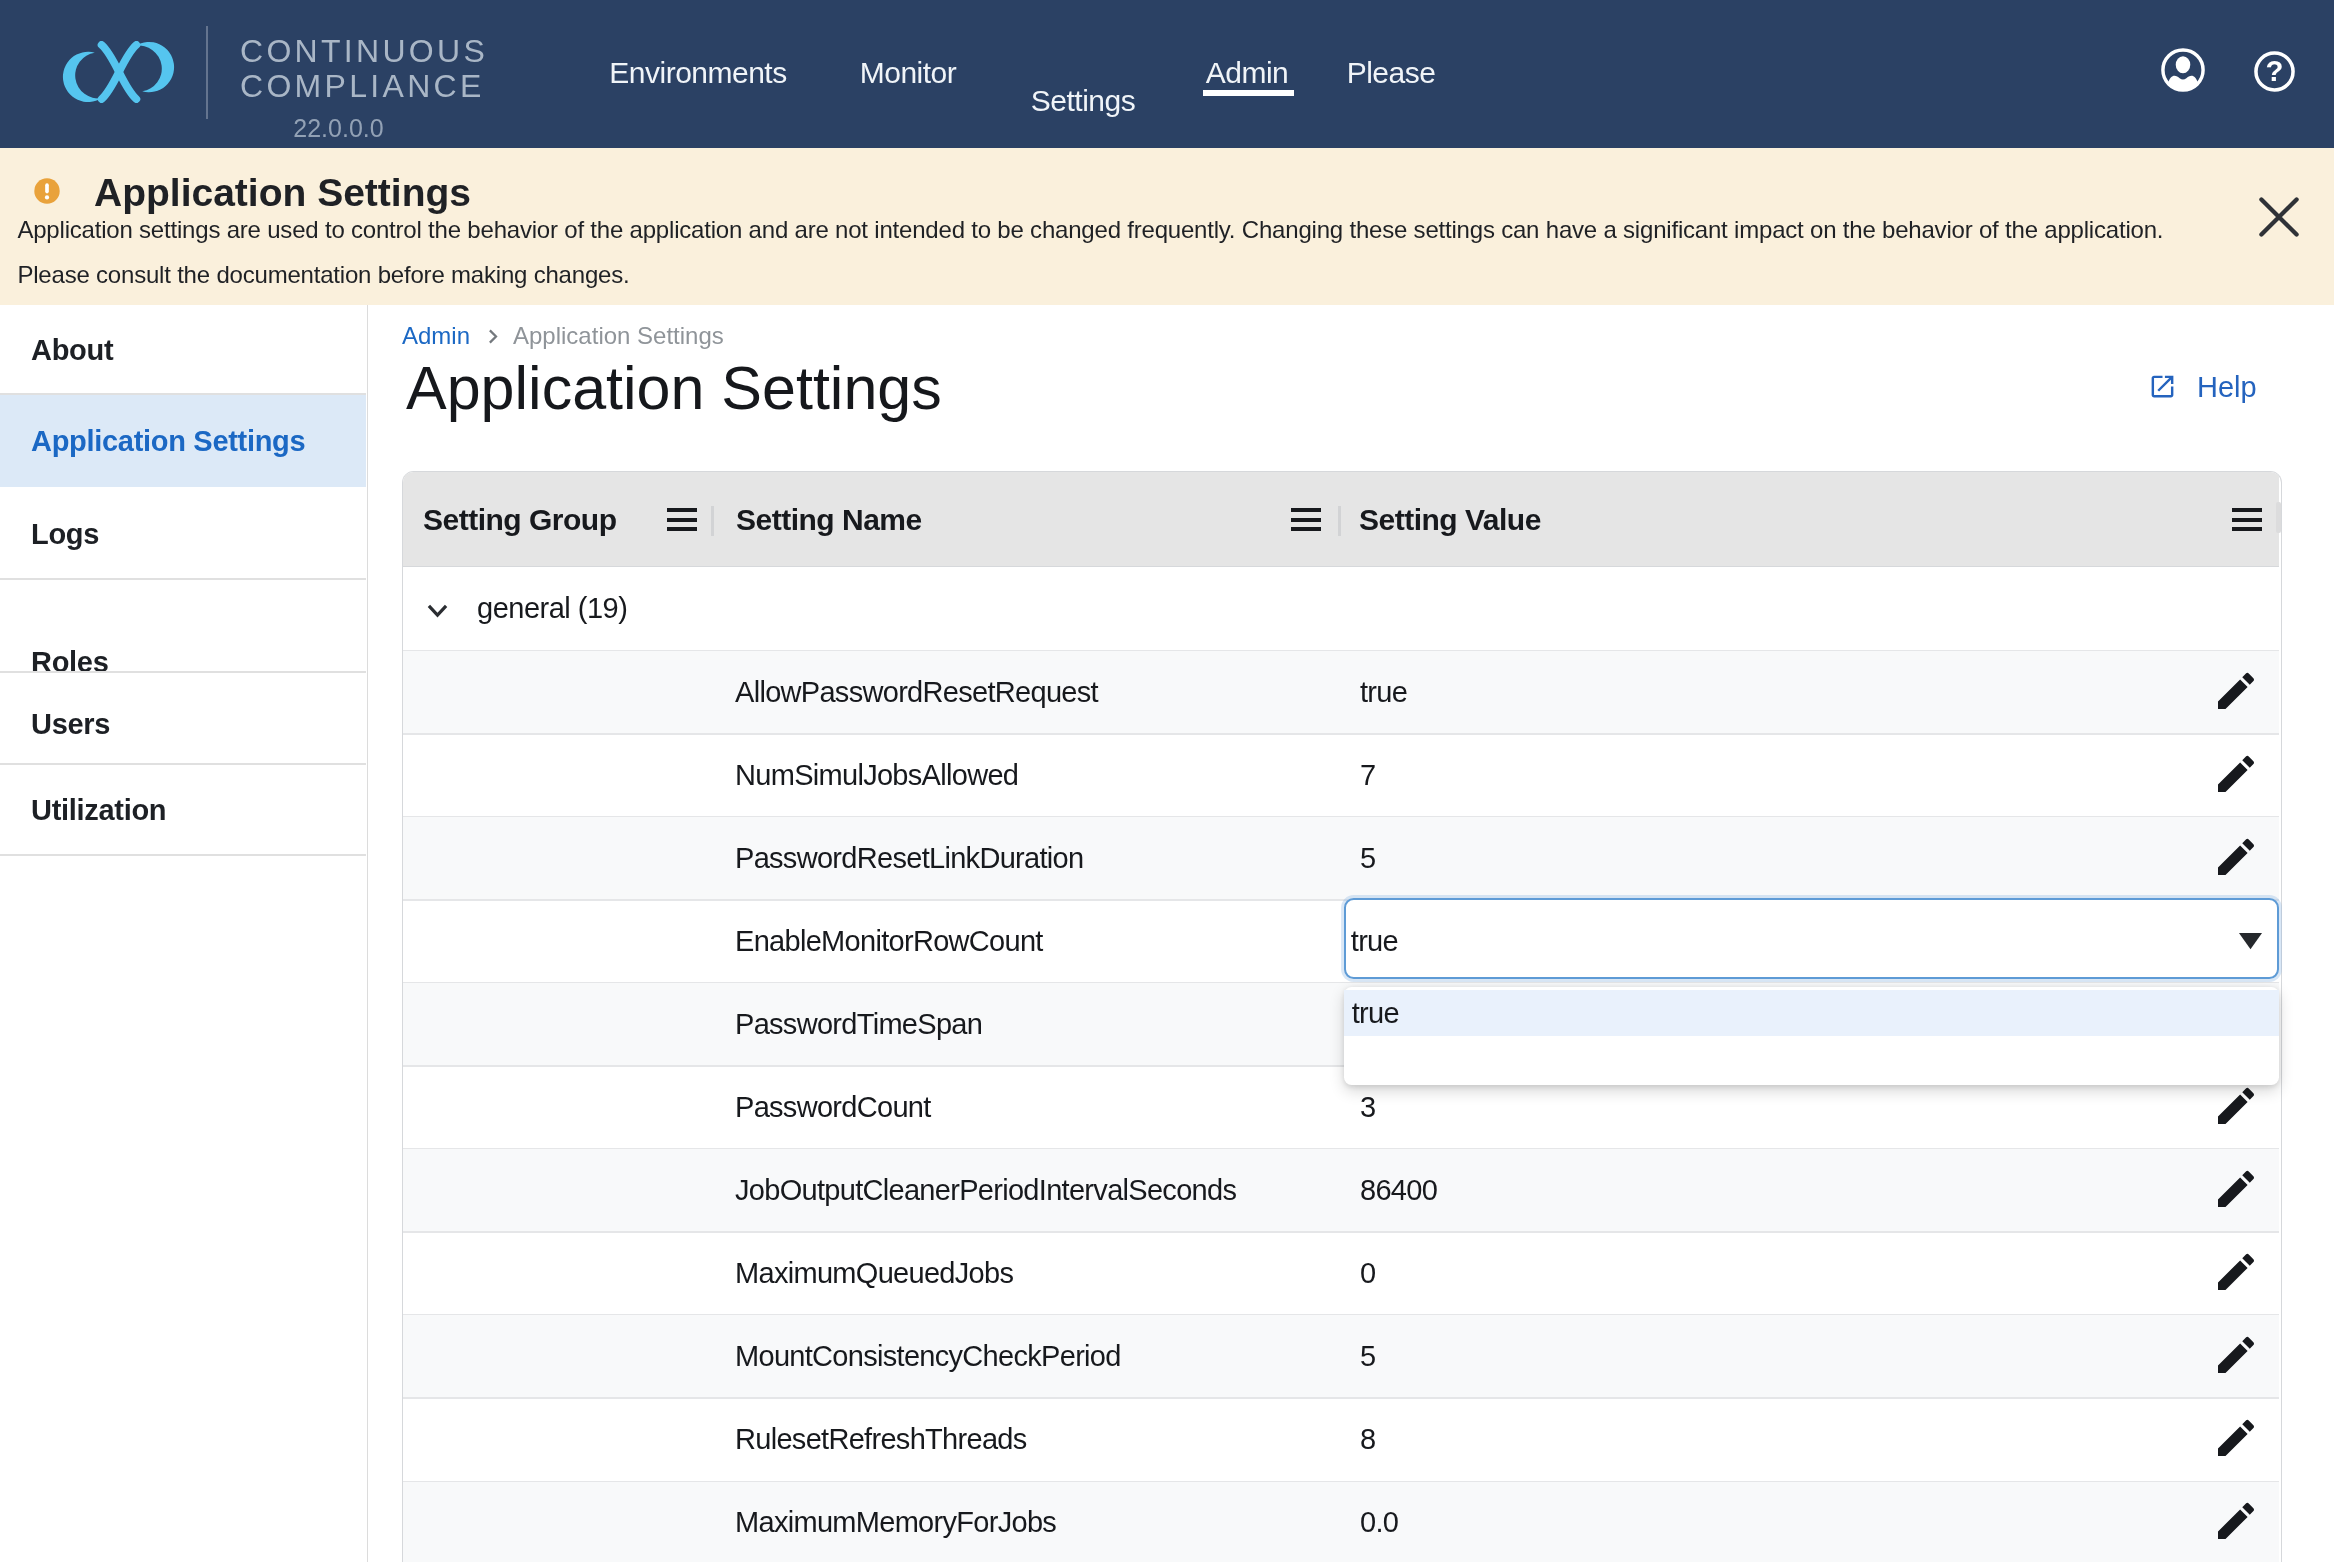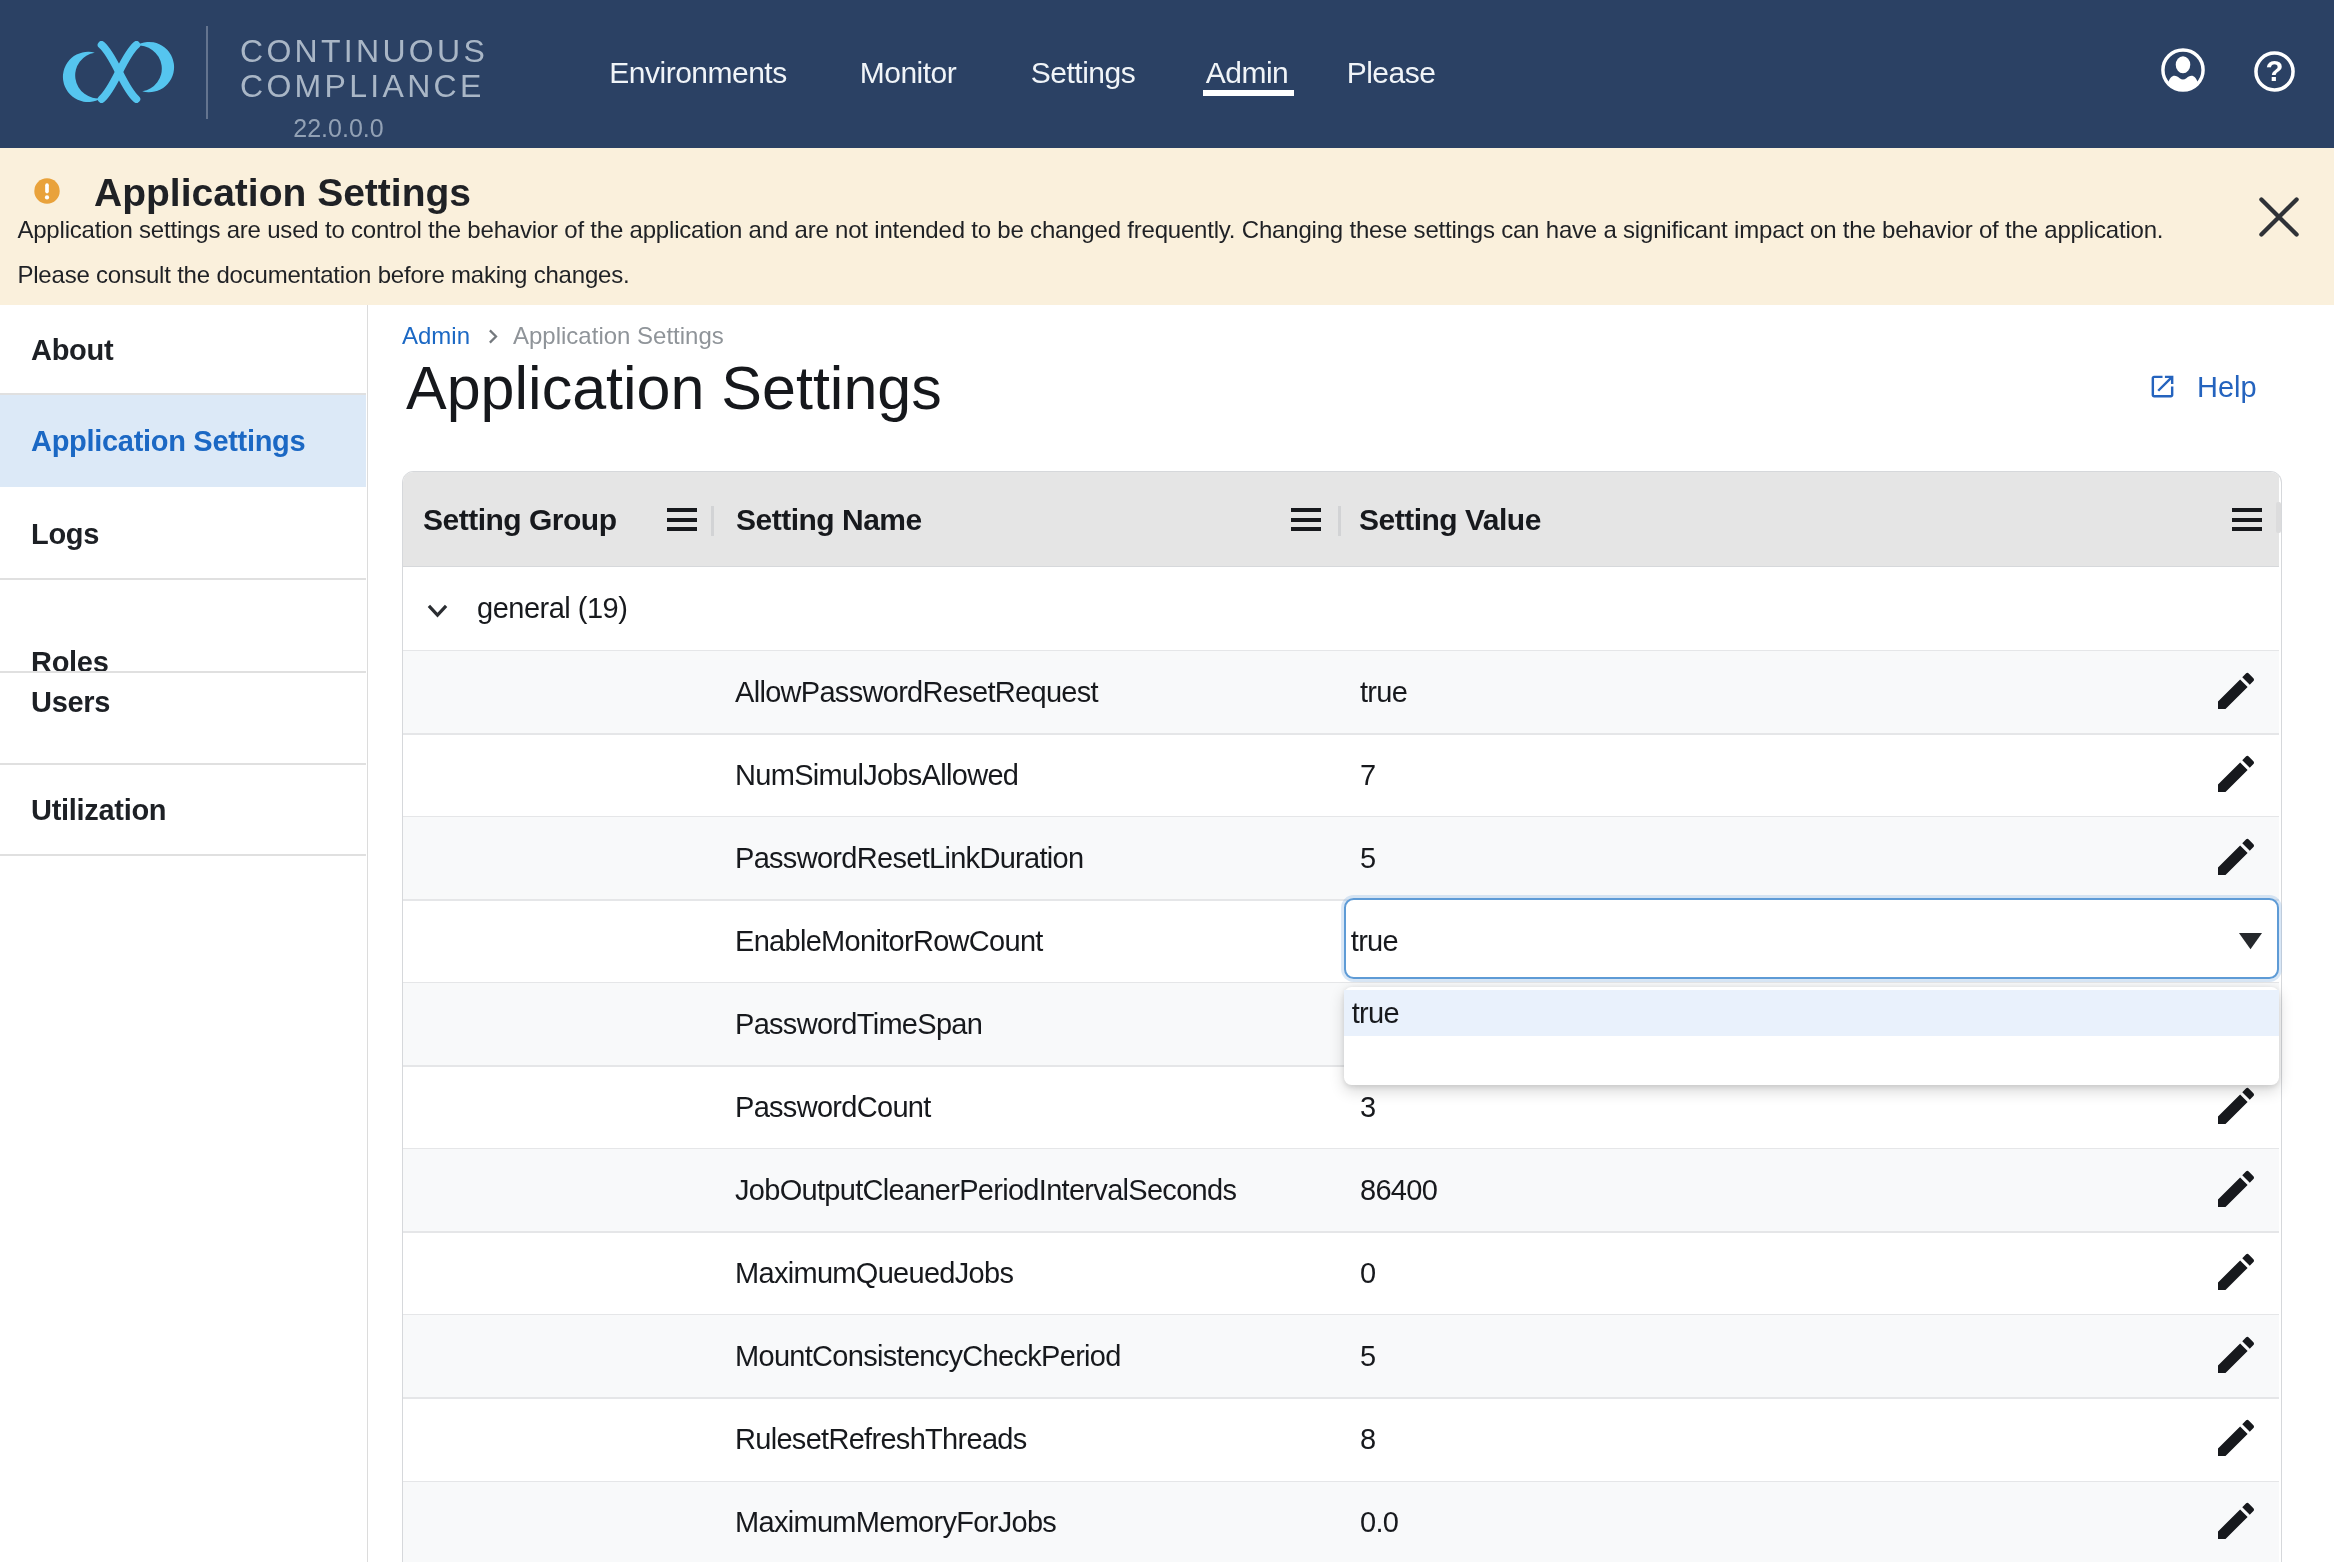--- a/index.html
+++ b/index.html
@@ -67,21 +67,21 @@
       <path d="M44,4 C58,16 66,48 80,60"></path>
       <path d="M80,4 C66,16 58,48 44,60"></path>
     </g>
   </svg>
   <div id="logo-divider"></div>
   <div class="logotext" style="left:240px; top:35px;">CONTINUOUS</div>
   <div class="logotext" style="left:240px; top:70px;">COMPLIANCE</div>
   <div id="version">22.0.0.0</div>
   <div class="navlink" style="left:698px;">Environments</div>
   <div class="navlink" style="left:908px;">Monitor</div>
-  <div class="navlink" style="left:1083px;">Settings</div>
+  <div class="navlink" style="left:1083px;margin-top:28px;">Settings</div>
   <div class="navlink" style="left:1247px;">Admin</div>
   <div class="navlink" style="left:1391px;">Please</div>
   <div id="admin-underline"></div>
   <svg class="abs" style="left:2161px; top:48px;" width="44" height="44" viewBox="0 0 46 46">
     <circle cx="23" cy="23" r="21" fill="none" stroke="#fff" stroke-width="3.6"></circle>
     <ellipse cx="23" cy="17.5" rx="7.6" ry="9" fill="#fff"></ellipse>
     <path d="M7.5 37 C10 26.5 16 28.5 19.5 31.5 Q23 34.5 26.5 31.5 C30 28.5 36 26.5 38.5 37 A21 21 0 0 1 7.5 37 Z" fill="#fff"></path>
   </svg>
   <svg class="abs" style="left:2254px; top:51px;" width="41" height="41" viewBox="0 0 42 42">
     <circle cx="21" cy="21" r="19" fill="none" stroke="#fff" stroke-width="3.6"></circle>
@@ -113,21 +113,21 @@
       <span>Application Settings</span>
     </div>
   <div class="sideitem" style="top:182px; height:93px;">
       <span>Logs</span>
     </div>
   <div class="sidediv" style="top:273px;"></div>
   <div class="sideitem" style="top:274px; height:93px;margin-top:36px;">
       <span>Roles</span>
     </div>
   <div class="sidediv" style="top:366px;"></div>
-  <div class="sideitem" style="top:354px; height:85px;">
+  <div class="sideitem" style="top:376px; height:85px;">
       <span>Users</span>
     </div>
   <div class="sidediv" style="top:458px;"></div>
   <div class="sideitem" style="top:459px; height:92px;">
       <span>Utilization</span>
     </div>
   <div class="sidediv" style="top:549px;"></div>
 </div>
 
 <div class="crumb" style="left:402px; color:#1B68C4;">Admin</div>

